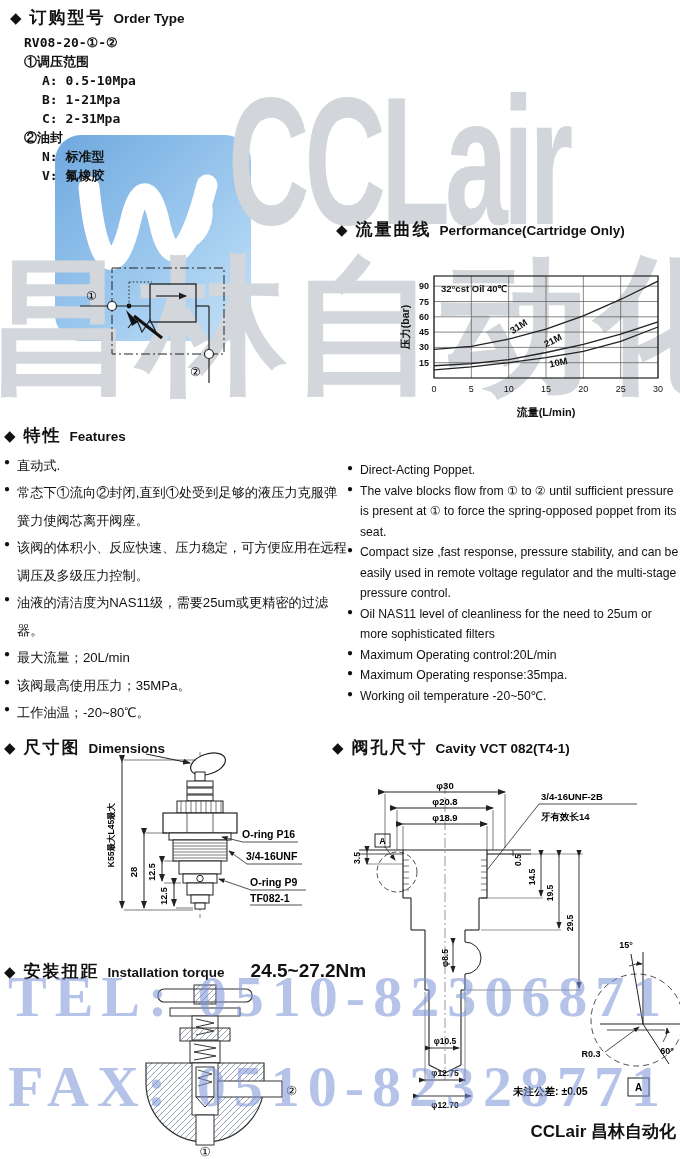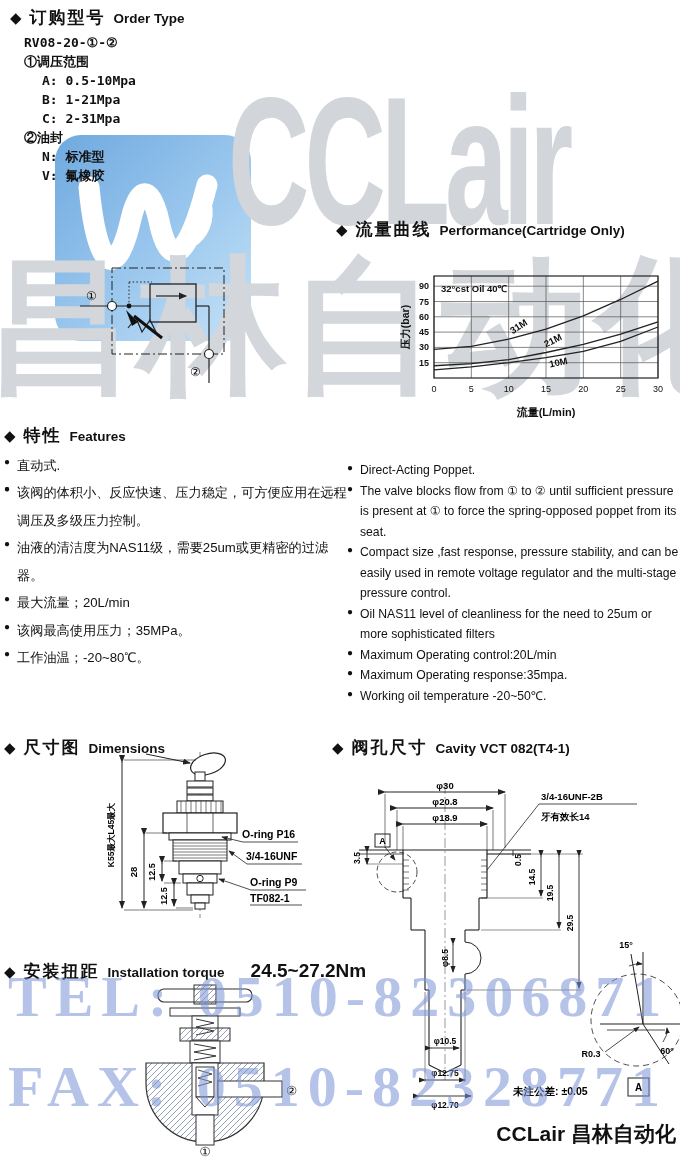--- a/index.html
+++ b/index.html
@@ -27,21 +27,21 @@
   .order-block{position:absolute;left:24px;top:33px;z-index:2;
     font-family:"DejaVu Sans Mono",monospace;font-size:13px;font-weight:600;}
   .order-block div{height:19px;line-height:19px;white-space:nowrap;}
   .order-block .opt{padding-left:18px;}
   
   .feat-col{position:absolute;z-index:2;}
   .bul{position:relative;padding-left:13px;margin:0;}
   .bul .mk{position:absolute;left:0;top:0;font-size:10px;}
   .feat-cn{left:4px;top:452px;width:346px;font-size:13.2px;line-height:2.08;}
   .feat-en{left:347px;top:460px;width:333px;font-size:12.2px;line-height:1.68;}
-  .footer-logo{position:absolute;right:4px;top:1120px;z-index:6;font-size:21px;
+  .footer-logo{position:absolute;right:4px;top:1120px;z-index:6;font-size:17px;
     font-weight:bold;white-space:nowrap;}
   svg text{font-family:"Liberation Sans",sans-serif;}
 </style>
 </head>
 <body>
 
 <div id="page">
 
   <div class="logo-tile">
     <svg width="196" height="206" viewBox="0 0 196 206">
@@ -139,21 +139,21 @@
       <text x="11" y="59" text-anchor="middle" font-size="10.5" font-weight="bold" fill="#111" transform="rotate(-90 11 59)">压力(bar)</text>
     </svg>
 
   <div class="sec" style="left:4px;top:424px;">
     <span class="dia">◆</span>
     <span class="cn">特性</span>
     <span class="en">Features</span>
   </div>
   <div class="feat-col feat-cn">
     <div class="bul"><span class="mk">●</span><span>直动式.</span></div>
-    <div class="bul"><span class="mk">●</span></div>
+    <div class="bul"><span class="mk">●</span><span>常态下①流向②封闭,直到①处受到足够的液压力克服弹簧力使阀芯离开阀座。</span></div>
     <div class="bul"><span class="mk">●</span><span>该阀的体积小、反应快速、压力稳定，可方便应用在远程调压及多级压力控制。</span></div>
     <div class="bul"><span class="mk">●</span><span>油液的清洁度为NAS11级，需要25um或更精密的过滤器。</span></div>
     <div class="bul"><span class="mk">●</span><span>最大流量；20L/min</span></div>
     <div class="bul"><span class="mk">●</span><span>该阀最高使用压力；35MPa。</span></div>
     <div class="bul"><span class="mk">●</span><span>工作油温；-20~80℃。</span></div>
   </div>
   <div class="feat-col feat-en">
     <div class="bul"><span class="mk">●</span><span>Direct-Acting Poppet.</span></div>
     <div class="bul"><span class="mk">●</span><span>The valve blocks flow from ① to ② until sufficient pressure is present at ① to force the spring-opposed poppet from its seat.</span></div>
     <div class="bul"><span class="mk">●</span><span>Compact size ,fast response, pressure stability, and can be easily used in remote voltage regulator and the multi-stage pressure control.</span></div>

